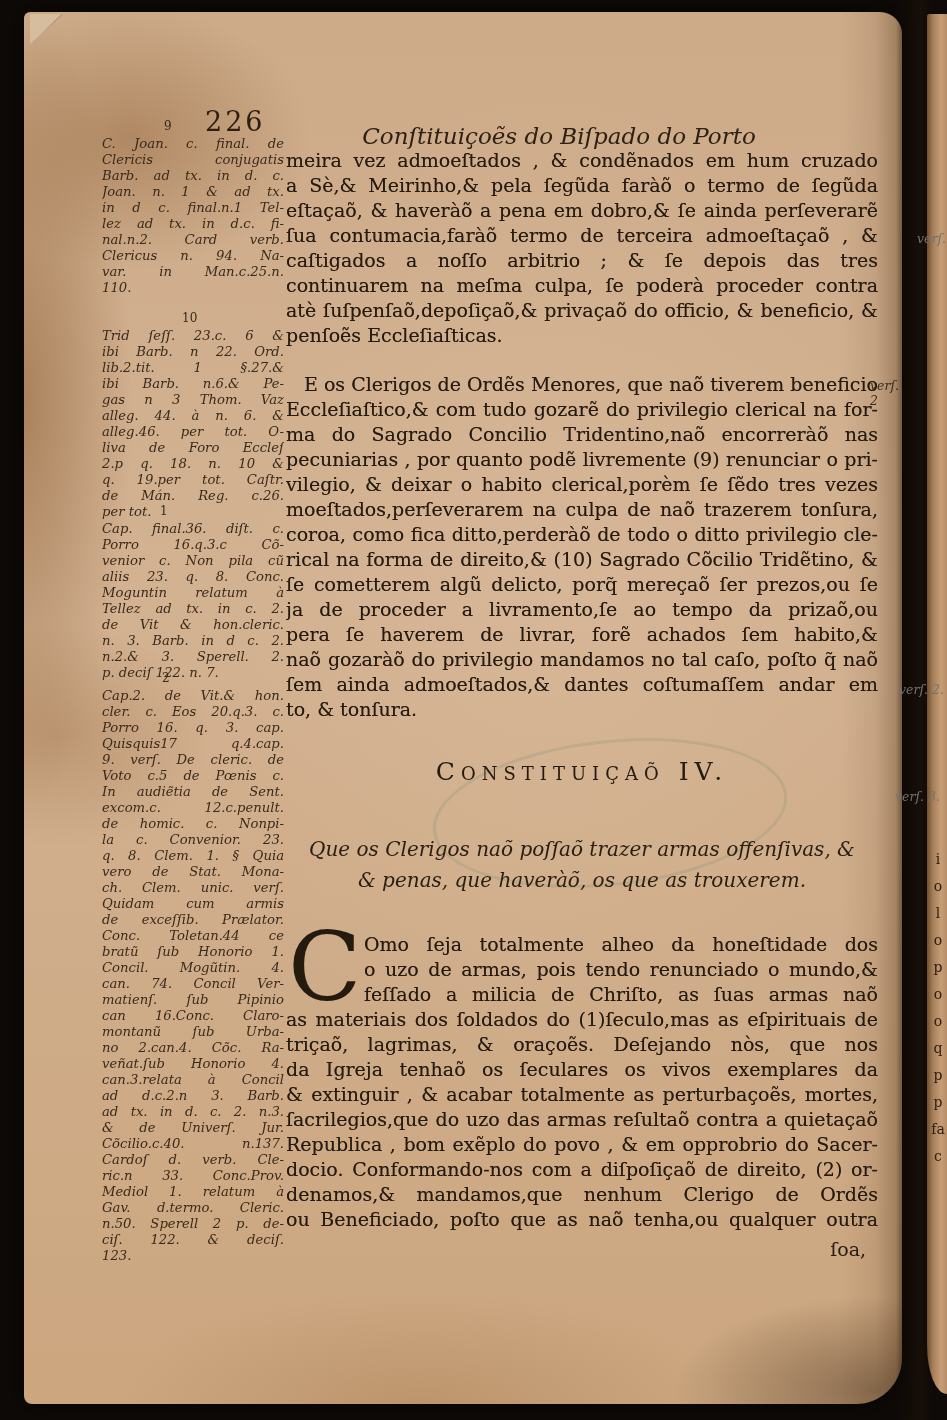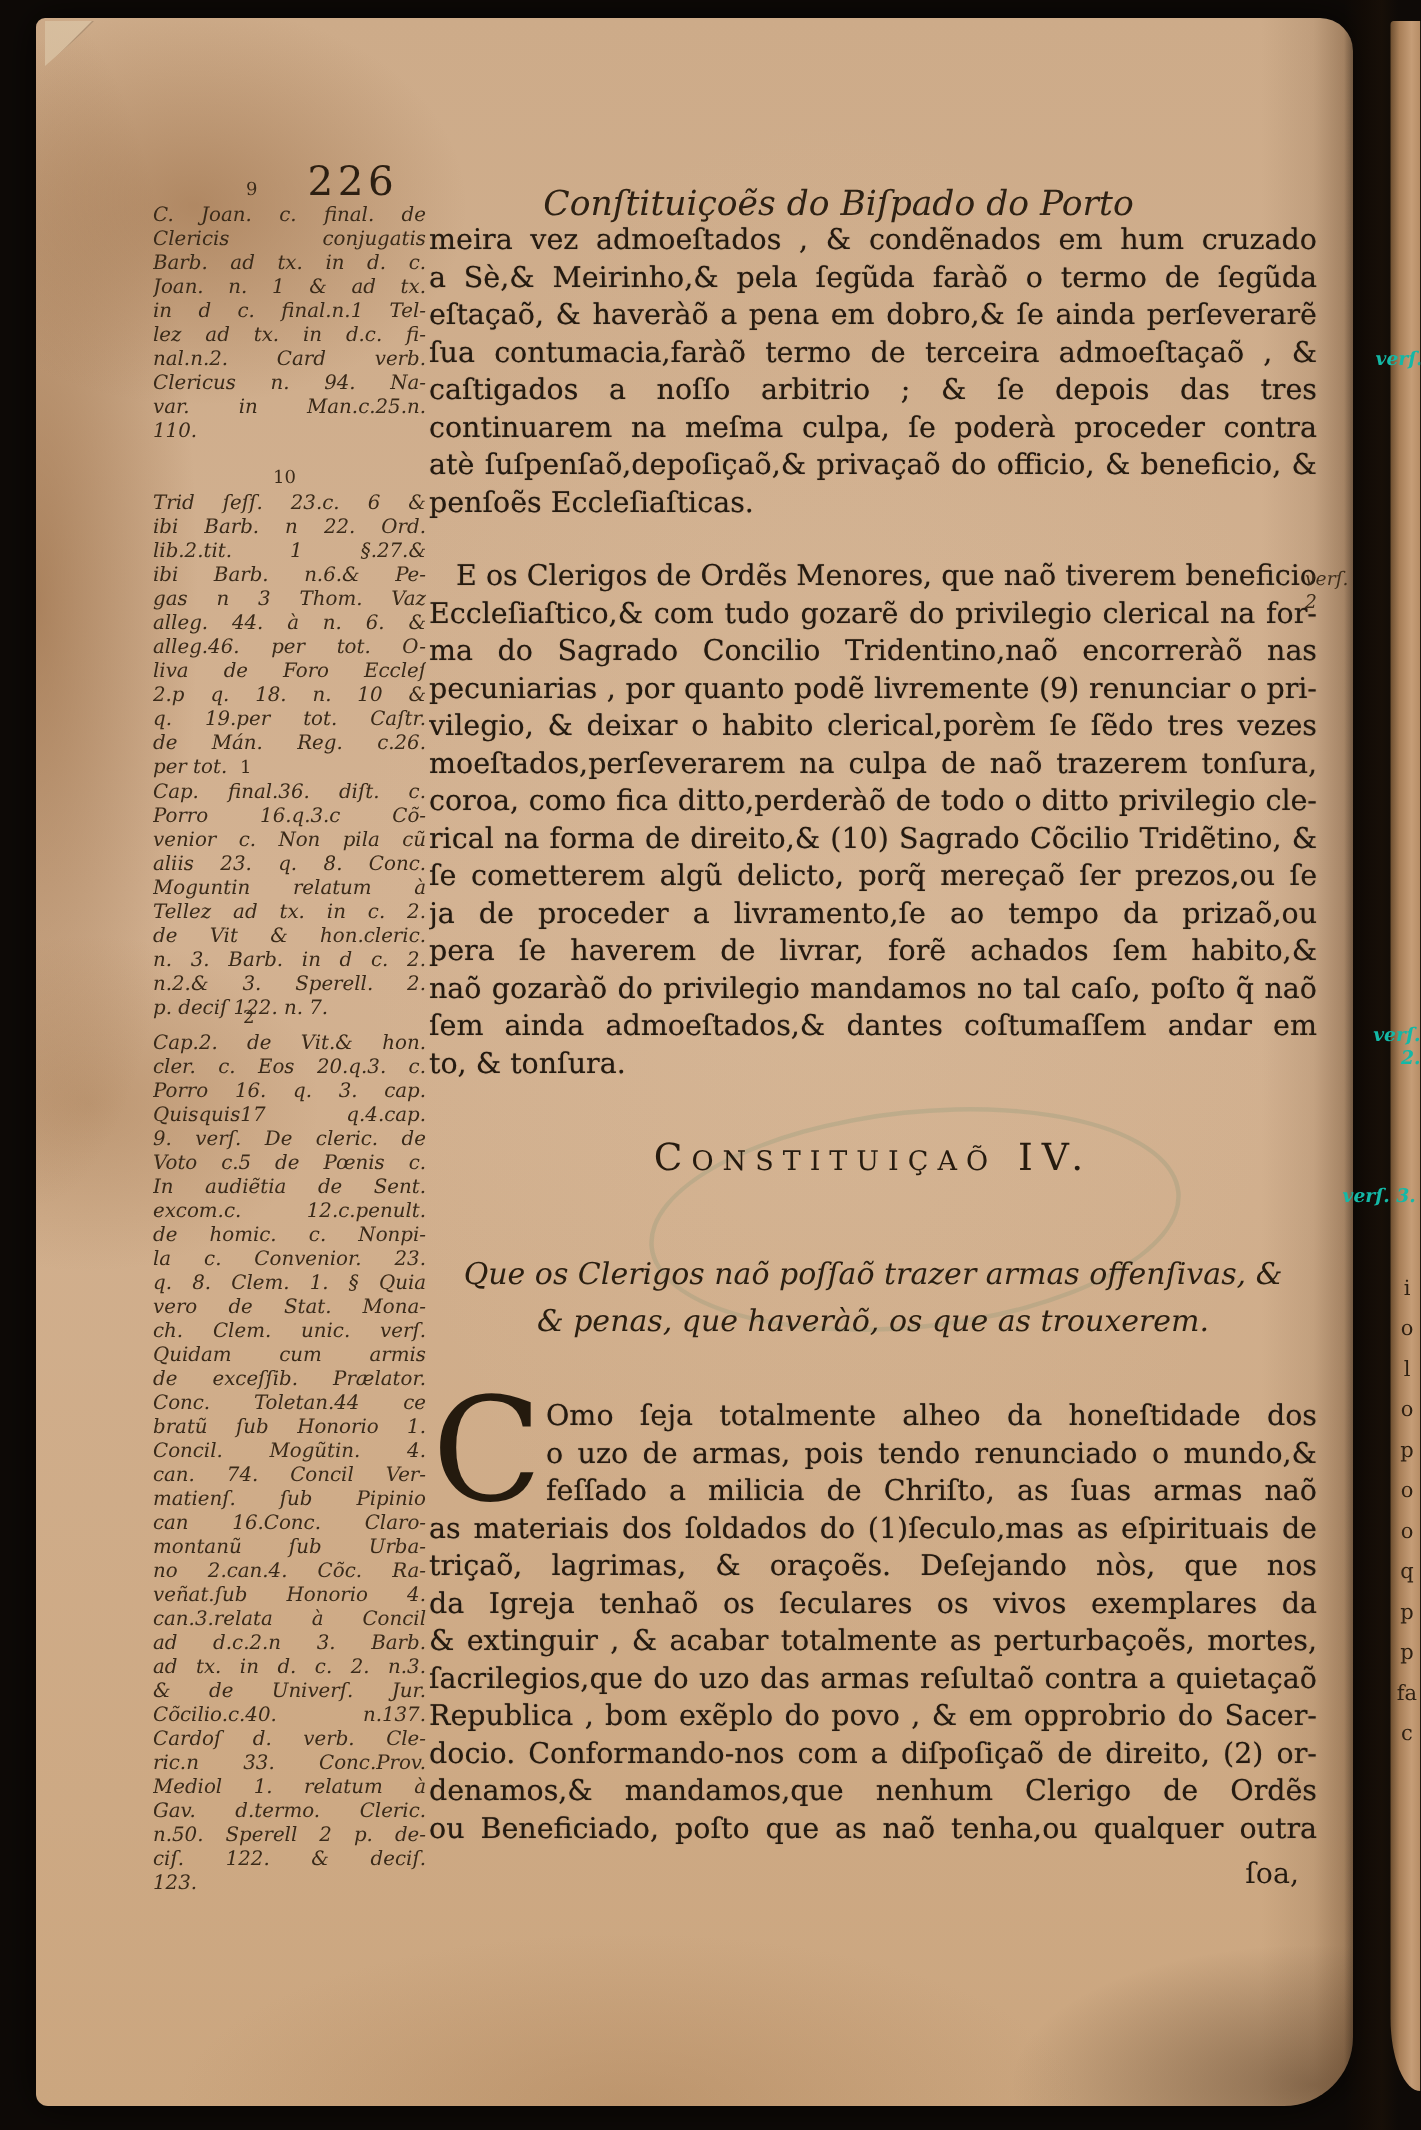--- a/index.html
+++ b/index.html
@@ -53,21 +53,21 @@
   .subtitle .line{font-size:20px;line-height:31px;height:31px;overflow:hidden;color:#2a1e10;}
   .dropcap{position:absolute;left:2px;top:916px;font-size:96px;line-height:78px;color:#241a0e;}
   .catchword{position:absolute;top:1226px;width:580px;text-align:right;font-size:19px;color:#241a10;}
   .pg-versnote{position:absolute;left:846px;top:366px;font-style:italic;font-size:12.5px;color:#3c2c1a;}
   
   .gutter{position:absolute;left:896px;top:0;width:36px;height:1420px;
     background:linear-gradient(90deg,transparent 0%,rgba(20,12,6,.65) 35%,#170f08 70%,#0e0a07 100%);}
   .sliver{position:absolute;left:927px;top:14px;width:20px;height:1380px;
     border-radius:10px 0 0 90px/12px 0 0 220px;
     background:linear-gradient(90deg,#6e4f30 0%,#a87f58 30%,#c59d77 70%,#b68d66 100%);}
-  .edge-note{position:absolute;font-style:italic;font-size:12.5px;color:#14b8a6;z-index:5;font-weight:bold;}
+  .edge-note{position:absolute;font-style:italic;font-size:12.5px;color:#737373;z-index:5;}
   .en0{left:917px;top:231px;} .en1{left:899px;top:682px;text-align:right;} .en2{left:895px;top:789px;}
   .edge-letters{position:absolute;left:929px;top:846px;width:18px;z-index:5;text-align:center;color:#2e2012;}
   .edge-letters .line{font-size:14px;line-height:27px;height:27px;overflow:hidden;}
 </style>
 </head>
 <body>
 
 <div class="scan">
 
   <div class="page">

